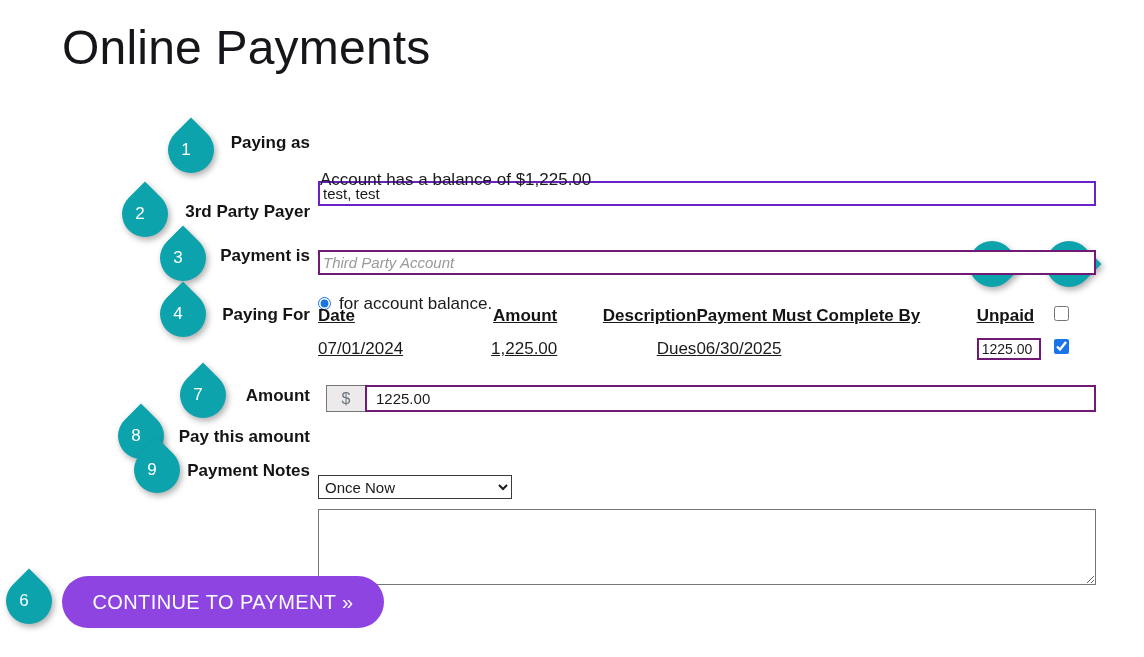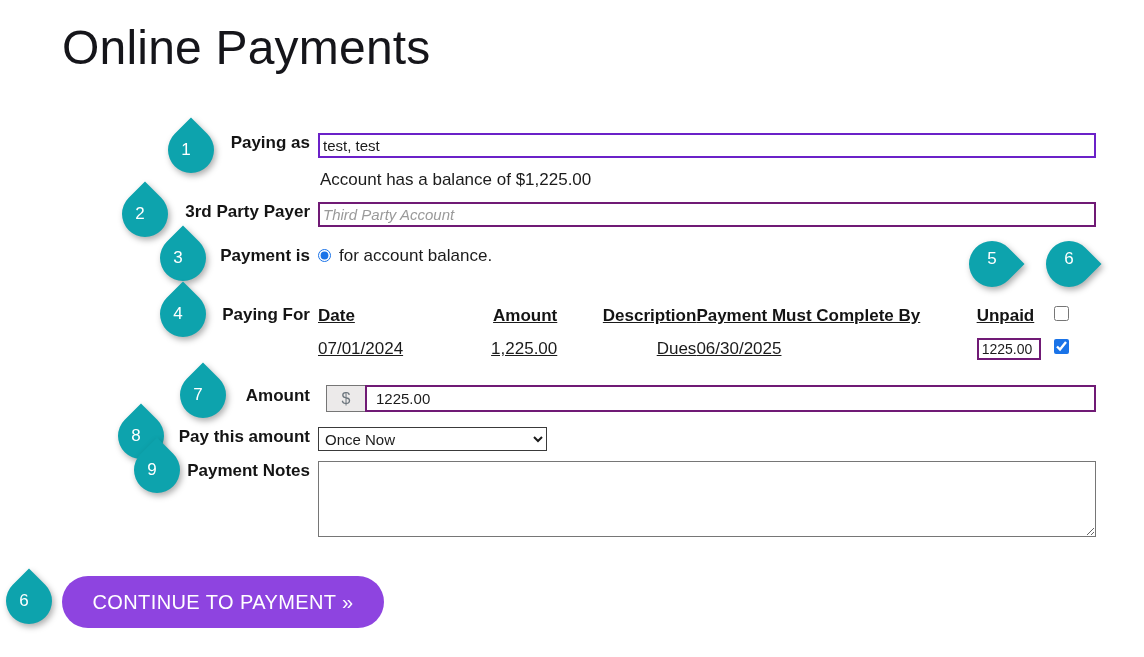--- a/index.html
+++ b/index.html
@@ -41,20 +41,21 @@
     left: 21px;
     text-align: right;
     font-size: 17px;
     font-weight: bold;
     color: #141414;
     white-space: nowrap;
   }
   .f-field {
     position: absolute;
     left: 318px;
+    margin-top: 48px;
   }
 
   
   .text-input {
     box-sizing: border-box;
     height: 25px;
     border: 2px solid #701a75;
     background: #ffffff;
     font-family: "Liberation Sans", sans-serif;
     font-size: 15px;
@@ -188,21 +189,21 @@
   #amount-input {
     flex: 1;
     height: 100%;
     font-size: 15px;
     padding-left: 9px;
   }
 
   
   #pay-schedule {
     box-sizing: border-box;
-    width: 229px;
+    width: 194px;
     height: 24px;
     border: 1px solid #3a3a3a;
     background: #ffffff;
     font-family: "Liberation Sans", sans-serif;
     font-size: 15px;
     color: #1b1b1b;
     padding: 0 2px;
   }
 
   

